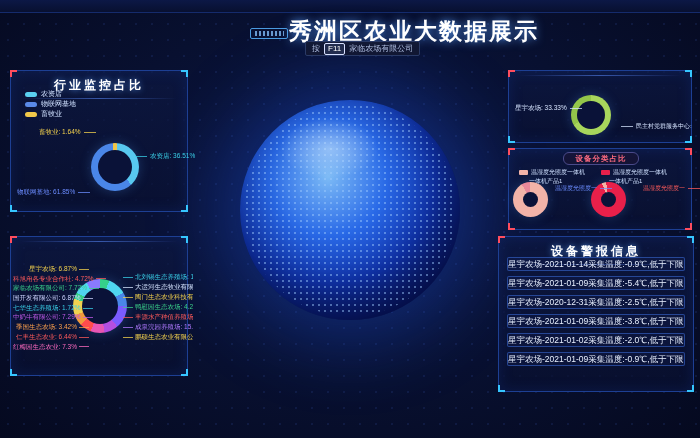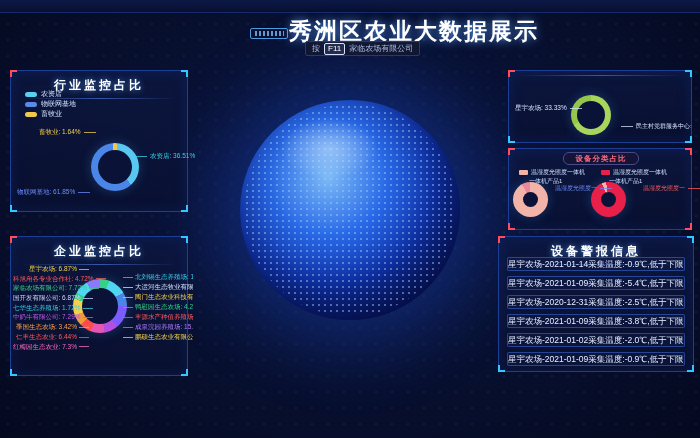--- a/index.html
+++ b/index.html
@@ -38,21 +38,21 @@
   .globe-hl{position:absolute;left:18%;top:8%;width:45%;height:28%;border-radius:50%;
     background:radial-gradient(ellipse, rgba(210,235,255,.5), rgba(210,235,255,0) 70%);}
   
   .panel{position:absolute;border:1px solid #1d3f93;border-radius:2px;
     background:linear-gradient(rgba(13,24,66,.72), rgba(9,16,48,.72));
     box-shadow:0 0 14px rgba(20,60,160,.25) inset;margin-top:8px;}
   .p1{left:10px;top:62px;width:178px;height:142px;}
   .p2{left:10px;top:228px;width:178px;height:140px;}
   .p3{left:508px;top:62px;width:184px;height:73px;}
   .p4{left:508px;top:140px;width:184px;height:82px;}
-  .p5{left:498px;top:228px;width:196px;height:136px;}
+  .p5{left:498px;top:228px;width:196px;height:156px;}
   .cor{position:absolute;width:7px;height:7px;}
   .cor.tl{left:-1px;top:-1px;border-left:2px solid #ff4d5e;border-top:2px solid #ff4d5e;}
   .cor.tr{right:-1px;top:-1px;border-right:2px solid #36c6ff;border-top:2px solid #36c6ff;}
   .cor.bl{left:-1px;bottom:-1px;border-left:2px solid #36c6ff;border-bottom:2px solid #36c6ff;}
   .cor.br{right:-1px;bottom:-1px;border-right:2px solid #36c6ff;border-bottom:2px solid #36c6ff;}
   .p4 .cor{border-color:#ff4d5e;}
   .panel h2{margin-top:6px;text-align:center;font-size:12px;font-weight:bold;color:#fff;
     letter-spacing:3px;text-shadow:0 0 6px rgba(90,160,255,.8);}
   .rule{height:1px;margin:4px 10px 0 10px;
     background:linear-gradient(90deg, transparent, rgba(90,140,255,.55), transparent);}
@@ -154,21 +154,20 @@
   <span class="tag tag-l cy" style="left:28px;top:58px;">畜牧业: 1.64%</span>
   <span class="tag tag-r cc" style="left:124px;top:82px;">农资店: 36.51%</span>
   <span class="tag tag-l cb" style="left:6px;top:118px;">物联网基地: 61.85%</span>
 </section>
 
 <section class="panel p2">
   <span class="cor tl"></span>
   <span class="cor tr"></span>
   <span class="cor bl"></span>
   <span class="cor br"></span>
-  <h2>企业监控占比</h2>
   <div class="rule"></div>
   <div class="donut d2"></div>
   <ul class="col-l">
     <li class="cy">星宇农场: 6.87%</li>
     <li class="cr">科旭甪各专业合作社: 4.72%</li>
     <li class="cg">家临农场有限公司: 7.72%</li>
     <li class="clav">国开发有限公司: 6.87%</li>
     <li class="cc">七华生态养殖场: 1.72%</li>
     <li class="cp">中奶牛有限公司: 7.29%</li>
     <li class="co">季国生态农场: 3.42%</li>

